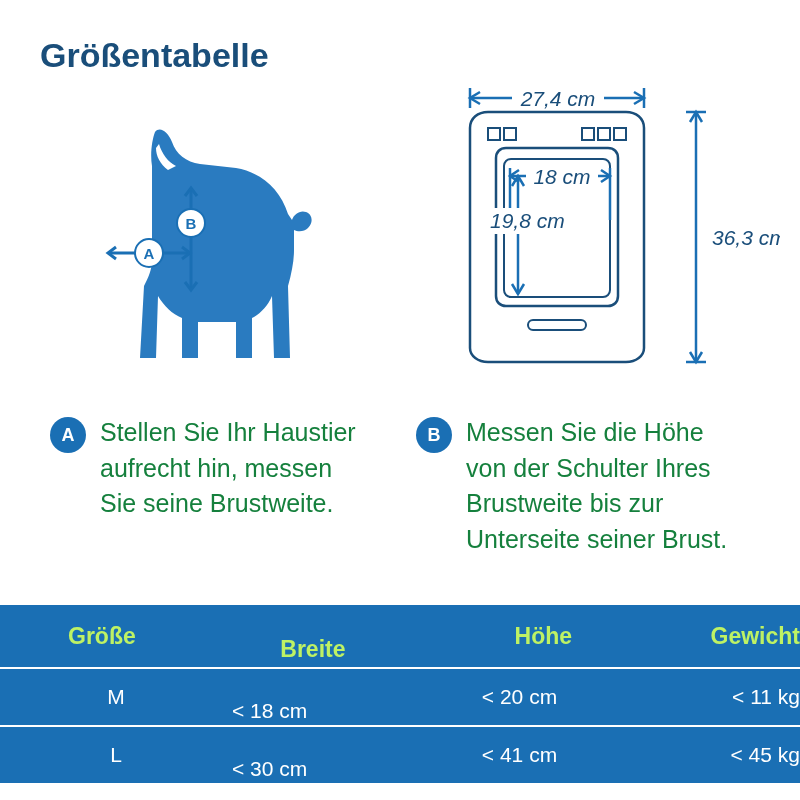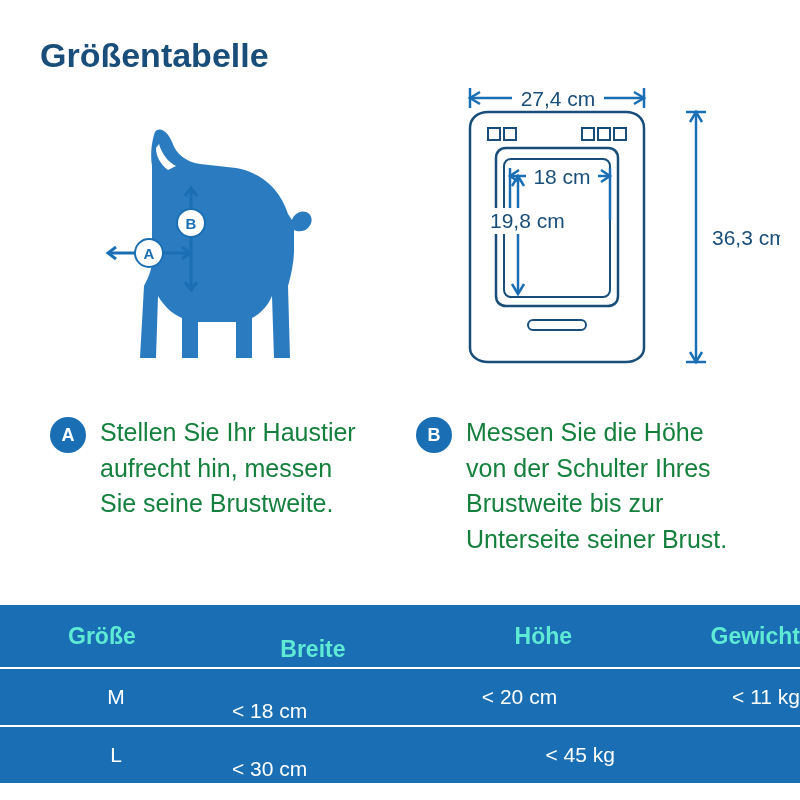--- a/index.html
+++ b/index.html
@@ -59,20 +59,21 @@
   #badge-a { left: 74px; top: 128px; }
   #badge-b { left: 116px; top: 98px; }
 
   
   .flap-block {
     position: absolute;
     left: 430px;
     top: 80px;
     width: 350px;
     height: 310px;
+    font-style: italic;
   }
 
   
   .legend {
     position: absolute;
     top: 415px;
     left: 50px;
     width: 710px;
     display: flex;
     gap: 46px;
@@ -110,21 +111,21 @@
     width: 800px;
   }
   .t-row {
     display: flex;
     align-items: center;
     height: 62px;
     box-sizing: border-box;
   }
   .t-head {
     background: #1a6fb4;
-    color: #5eead4;
+    color: #bef264;
     font-weight: bold;
     font-size: 23px;
     height: 62px;
   }
   .t-body-row {
     background: #1a6fb4;
     color: #ffffff;
     font-size: 21px;
     height: 58px;
     border-top: 2px solid #ffffff;
@@ -275,17 +276,18 @@
     </div>
     <div class="t-row t-body-row">
       <div class="c0">M</div>
       <div class="c1">&lt; 18 cm</div>
       <div class="c2">&lt; 20 cm</div>
       <div class="c3">&lt; 11 kg</div>
     </div>
     <div class="t-row t-body-row">
       <div class="c0">L</div>
       <div class="c1">&lt; 30 cm</div>
+      <div class="c2">&lt; 41 cm</div>
       <div class="c3">&lt; 45 kg</div>
     </div>
   </div>
 
 </div>
 
 </body></html>

